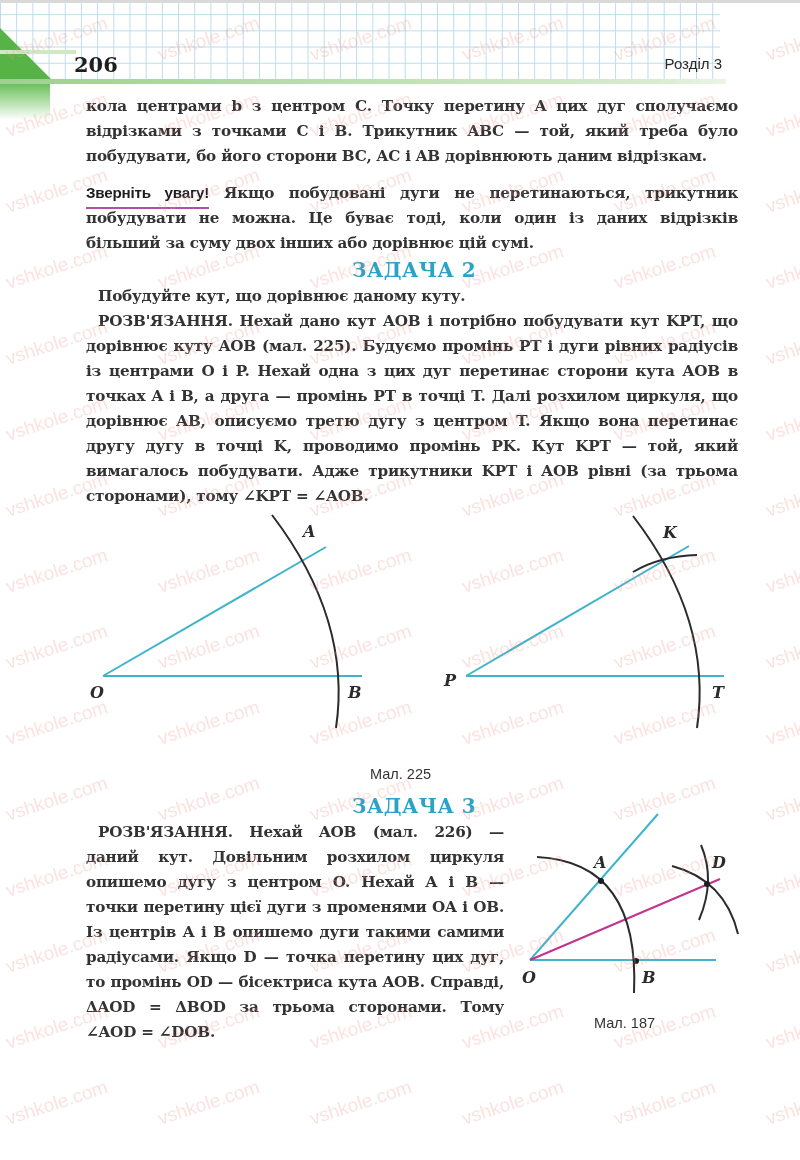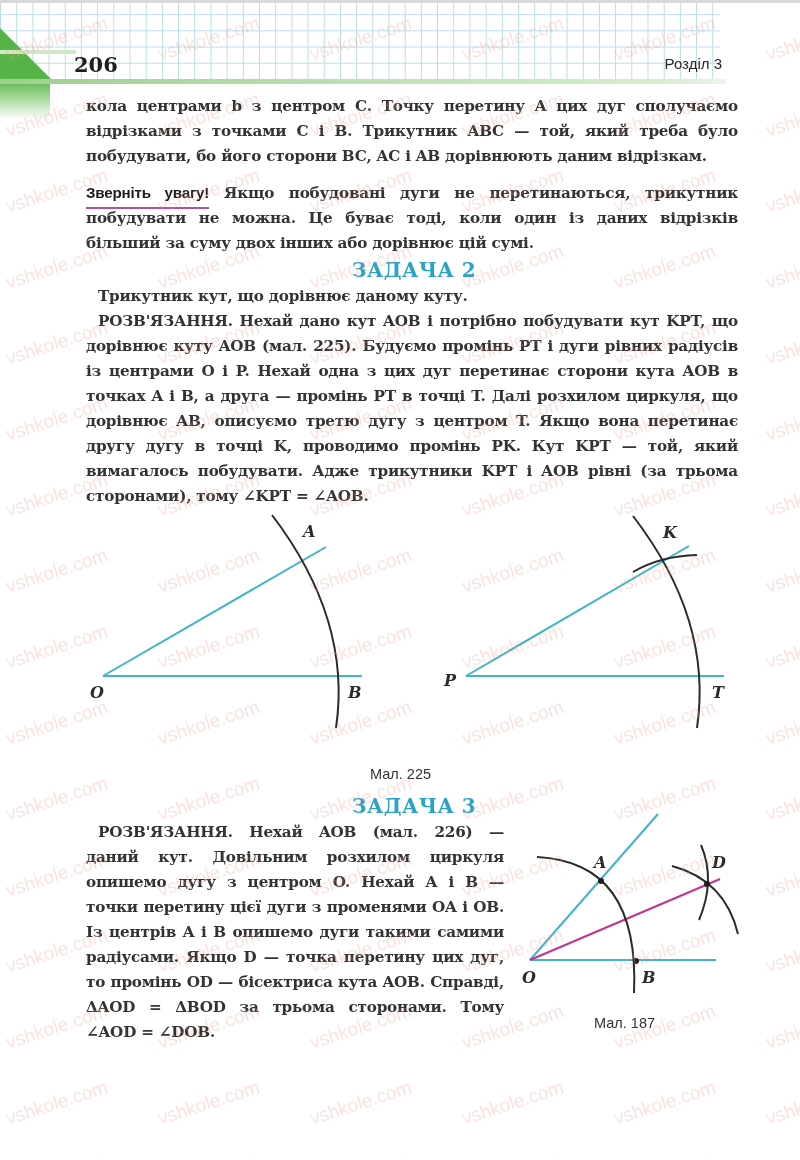--- a/index.html
+++ b/index.html
@@ -87,21 +87,21 @@
 
 <div class="text-block" style="top:180px;">
   <p>
     <span class="note-label">Зверніть увагу!</span>
     <span>Якщо побудовані дуги не перетинаються, трикутник побудувати не можна. Це буває тоді, коли один із даних відрізків більший за суму двох інших або дорівнює цій сумі.</span>
   </p>
 </div>
 
 <div class="task-heading" style="left:352px; top:258px;">ЗАДАЧА 2</div>
 <div class="text-block" style="top:284px;">
-  <p class="indent">Трикутник кут, що дорівнює даному куту.</p>
+  <p class="indent">Побудуйте кут, що дорівнює даному куту.</p>
   <p class="indent"><span class="it">РОЗВ'ЯЗАННЯ</span><span>. Нехай дано кут AOB і потрібно побудувати кут KPT, що дорівнює куту AOB (мал. 225). Будуємо промінь PT і дуги рівних радіусів із центрами O і P. Нехай одна з цих дуг перетинає сторони кута AOB в точках A і B, а друга — промінь PT в точці T. Далі розхилом циркуля, що дорівнює AB, описуємо третю дугу з центром T. Якщо вона перетинає другу дугу в точці K, проводимо промінь PK. Кут KPT — той, який вимагалось побудувати. Адже трикутники KPT і AOB рівні (за трьома сторонами), тому ∠KPT = ∠AOB.</span></p>
 </div>
 
 <svg style="position:absolute; left:0; top:500px;" width="800" height="240">
 
   <line x1="103" y1="176" x2="326" y2="47" stroke="#3fb4cc" stroke-width="2"></line>
   <line x1="103" y1="176" x2="362" y2="176" stroke="#3fb4cc" stroke-width="2"></line>
   <path d="M 272 15 Q 352 120 336 228" fill="none" stroke="#2b2b2b" stroke-width="2"></path>
   <text x="90" y="198">O</text>
   <text x="303" y="37">A</text>

